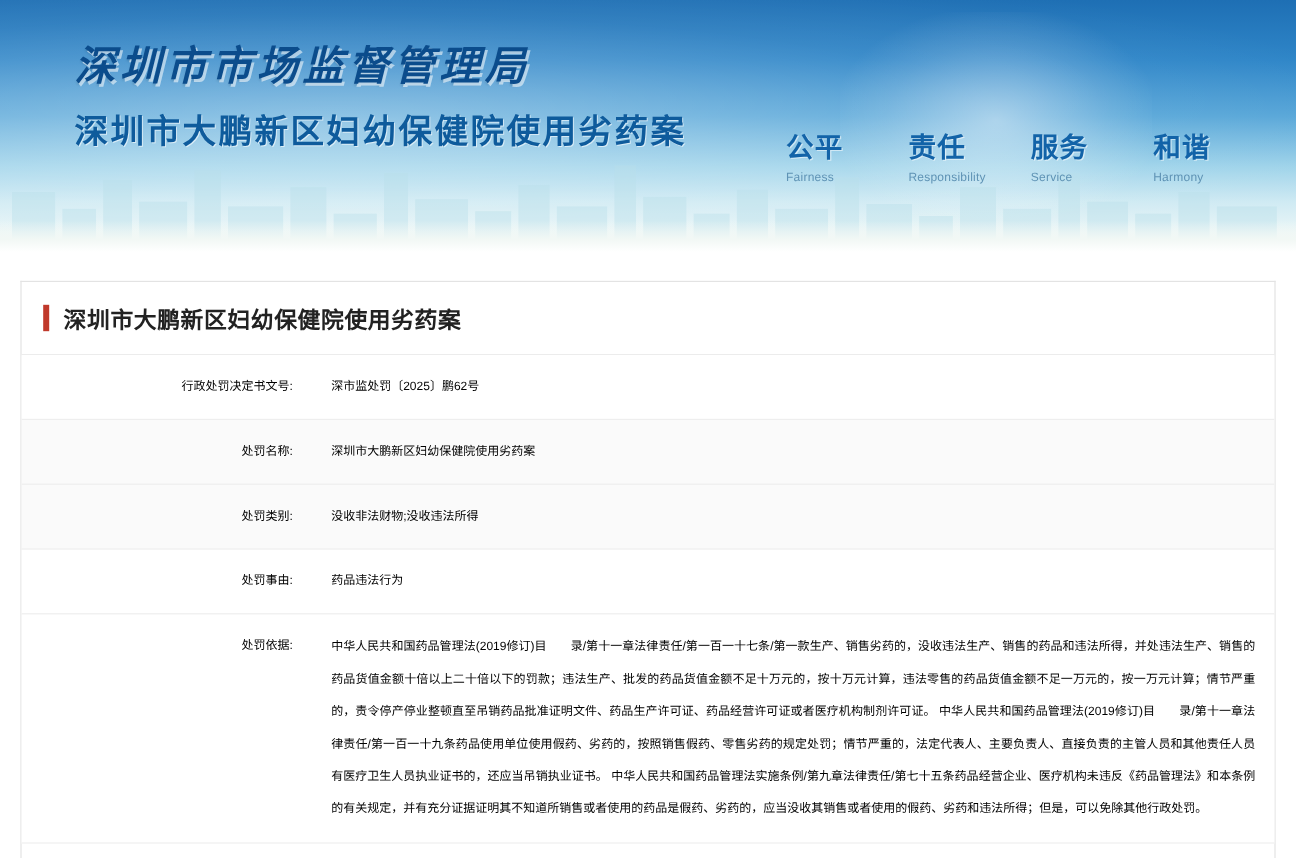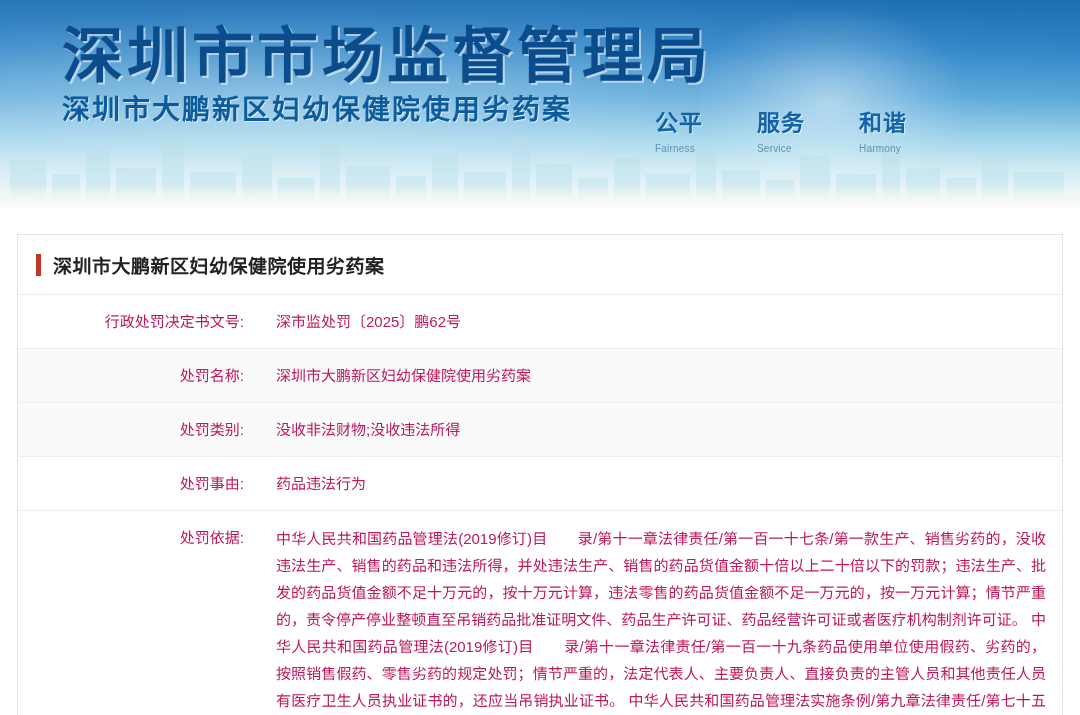--- a/index.html
+++ b/index.html
@@ -56,27 +56,28 @@
     height: 26px;
     background: linear-gradient(180deg, rgba(236,247,244,0) 0%, #f2f8f5 60%, #ffffff 100%);
   }
 
   .banner-text {
     position: absolute;
     left: 62px;
     top: 28px;
   }
   .title-main {
-    font-size: 61px;
+    font-size: 34px;
     line-height: 56px;
     font-weight: bold;
     letter-spacing: 4px;
     color: #0b4c8c;
     text-shadow: 2px 2px 0 rgba(255,255,255,0.55), 0 1px 2px rgba(0,0,0,0.12);
     white-space: nowrap;
+    font-style: italic;
   }
   .title-sub {
     margin-top: 9px;
     font-size: 28px;
     line-height: 34px;
     font-weight: bold;
     letter-spacing: 2px;
     color: #0e5b9c;
     text-shadow: 1px 1px 0 rgba(255,255,255,0.6);
     white-space: nowrap;
@@ -152,22 +153,22 @@
   table.detail {
     border-collapse: collapse;
     width: 100%;
     table-layout: fixed;
   }
   table.detail tr {
     border-bottom: 1px solid #eeeeee;
   }
   table.detail td {
     padding: 14px 16px;
-    font-size: 15px;
-    color: #be185d;
+    font-size: 10px;
+    color: #000000;
     vertical-align: top;
     line-height: 25px;
   }
   td.label {
     width: 210px;
     text-align: right;
     color: #333333;
     font-weight: normal;
     padding-right: 14px;
     white-space: nowrap;
@@ -238,20 +239,24 @@
       <div class="title-main">深圳市市场监督管理局</div>
       <div class="title-sub">深圳市大鹏新区妇幼保健院使用劣药案</div>
     </div>
 
     <div class="values">
       <div class="value-item">
         <div class="value-cn">公平</div>
         <div class="value-en">Fairness</div>
       </div>
       <div class="value-item">
+        <div class="value-cn">责任</div>
+        <div class="value-en">Responsibility</div>
+      </div>
+      <div class="value-item">
         <div class="value-cn">服务</div>
         <div class="value-en">Service</div>
       </div>
       <div class="value-item">
         <div class="value-cn">和谐</div>
         <div class="value-en">Harmony</div>
       </div>
     </div>
   </div>
 

